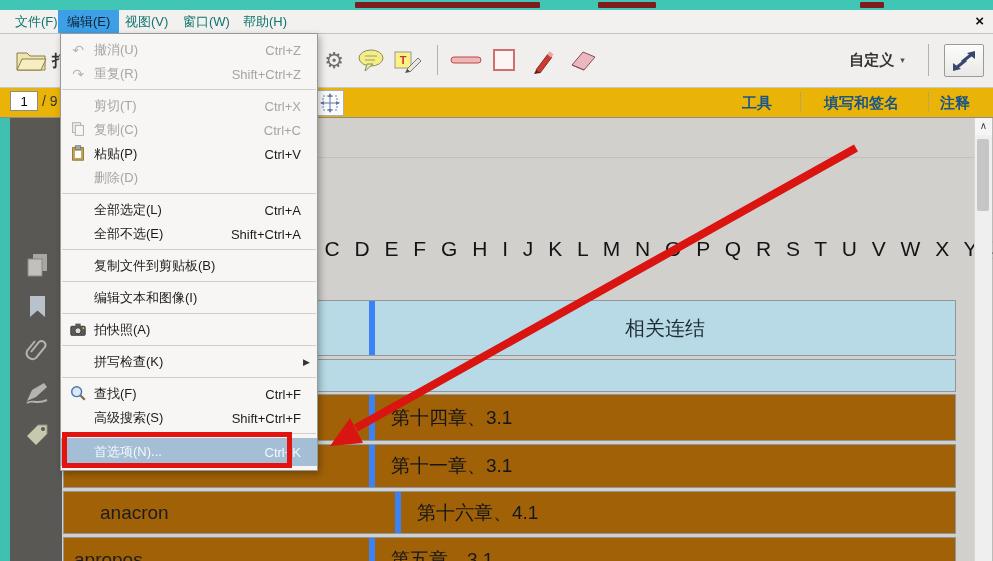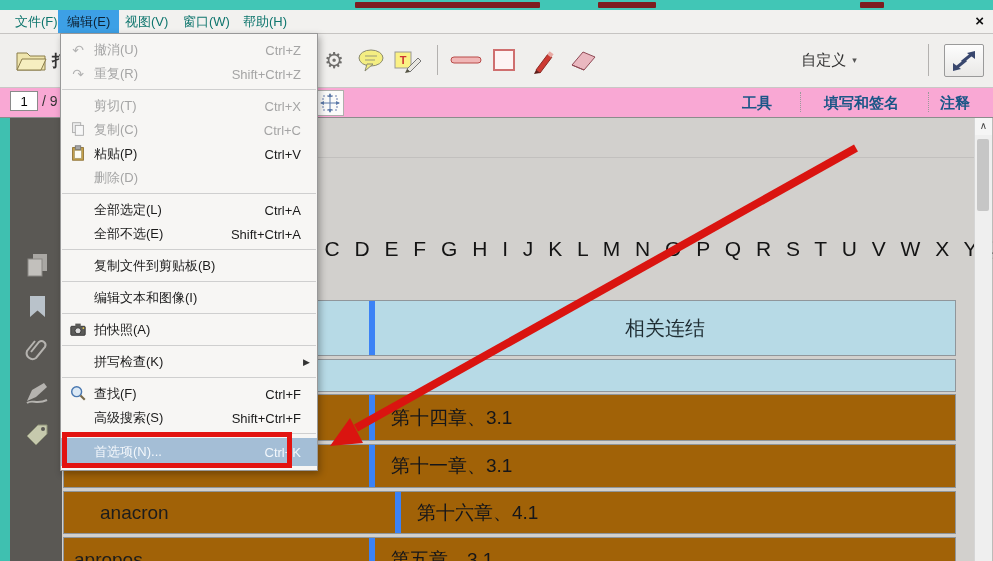--- a/index.html
+++ b/index.html
@@ -10,21 +10,21 @@
   .titlebar{left:0;top:0;width:993px;height:10px;background:#41c6b6;}
   .tfrag{background:#7d1d20;border-radius:1px;}
   .edge-left{left:0;top:117px;width:10px;height:444px;background:#3fc0b0;}
   
   .menubar{left:0;top:10px;width:993px;height:23px;background:#f2f1ef;border-bottom:1px solid #c6c4c2;z-index:20;}
   .mb-item{position:absolute;top:0;height:23px;line-height:23px;padding:0 9px;font-size:13px;color:#0f766e;white-space:nowrap;}
   .mb-item.active{background:#3da0e6;color:#0d2133;}
   .mb-close{position:absolute;right:4px;top:0;height:23px;line-height:22px;font-size:15px;font-weight:bold;color:#111;padding:0 5px;}
   
   .toolbar1{left:0;top:33px;width:993px;height:54px;background:#f0efed;border-bottom:1px solid #c9c7c5;z-index:10;}
-  .toolbar2{left:0;top:88px;width:993px;height:29px;background:#f9a8d4;border-bottom:1px solid #8c8c8c;z-index:10;}
+  .toolbar2{left:0;top:88px;width:993px;height:29px;background:#eab308;border-bottom:1px solid #8c8c8c;z-index:10;}
   .tbtn{position:absolute;display:flex;align-items:center;justify-content:center;}
   .tsep{position:absolute;width:0;border-left:1px solid #b3b1af;}
   .dotsep{position:absolute;width:0;border-left:1px dotted #9a9a9a;height:20px;top:4px;}
   .glyph{font-size:22px;color:#6f6e6c;line-height:1;}
   .openlabel{font-size:16px;font-weight:bold;color:#333;}
   .custom-label{font-size:15px;color:#333;}
   .caret{font-size:9px;color:#555;margin-left:6px;}
   .expand-btn{border:1px solid #9a9a9a;background:linear-gradient(#fdfdfd,#e9e8e6);border-radius:2px;}
   .pageinput{position:absolute;left:10px;top:91px;width:26px;height:18px;border:1px solid #8a8a8a;
              text-align:center;font-size:13px;font-family:inherit;background:#fff;padding:0;}
@@ -131,21 +131,21 @@
         <rect x="20" y="6" width="5" height="4" transform="rotate(37 22 8)" fill="#e8a9a4"></rect>
       </svg>
     </div>
     <div class="tbtn" style="left:563px;top:14px;width:36px;height:26px;">
       <svg width="34" height="24" viewBox="0 0 34 24">
         <polygon points="8,17 19,4 31,9 20,22" fill="#eab8c0" stroke="#8f4a55"></polygon>
         <line x1="8" y1="17" x2="20" y2="22" stroke="#8f4a55"></line>
       </svg>
     </div>
 
-    <div class="tbtn" style="left:792px;top:14px;width:74px;height:26px;">
+    <div class="tbtn" style="left:840px;top:14px;width:74px;height:26px;font-weight:bold;">
       <span class="custom-label">自定义</span>
       <span class="caret">▾</span>
     </div>
     <div class="tsep" style="left:928px;top:11px;height:32px;"></div>
     <div class="tbtn expand-btn" style="left:944px;top:11px;width:38px;height:31px;">
       <svg width="26" height="22" viewBox="0 0 26 22">
         <line x1="11" y1="12" x2="21" y2="4" stroke="#39476e" stroke-width="3"></line>
         <polygon points="24,1 24,9 16,3" fill="#39476e"></polygon>
         <line x1="15" y1="10" x2="5" y2="18" stroke="#39476e" stroke-width="3"></line>
         <polygon points="2,21 2,13 10,19" fill="#39476e"></polygon>

